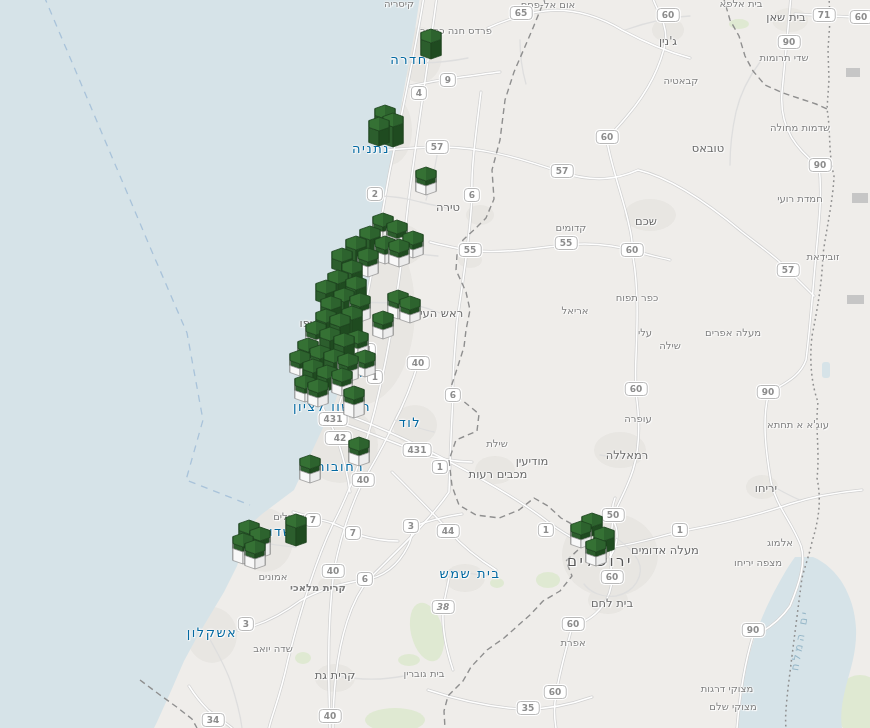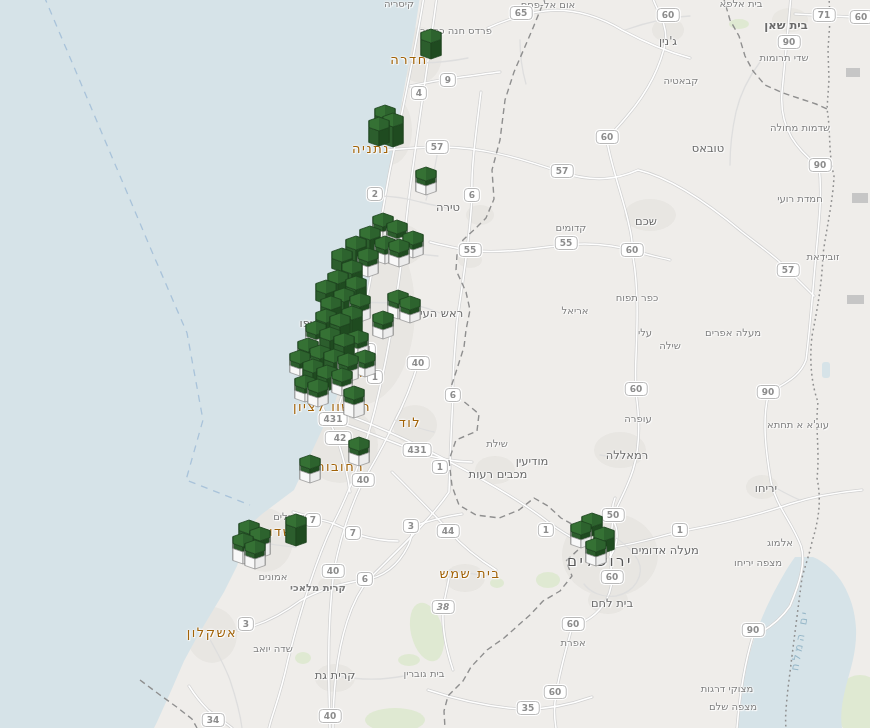--- a/index.html
+++ b/index.html
@@ -13,21 +13,21 @@
   .rw{fill:none;stroke:var(--road,#ffffff);stroke-width:1.5;stroke-linecap:round;stroke-linejoin:round;}
   .rm{fill:none;stroke:var(--roadMinor,#dedede);stroke-width:1.3;stroke-linecap:round;stroke-linejoin:round;}
   .border-dash{fill:none;stroke:var(--border,#8f8f8f);stroke-width:1.4;stroke-dasharray:6 4;stroke-linejoin:round;}
   .border-dot{fill:none;stroke:var(--border,#8f8f8f);stroke-width:1.5;stroke-dasharray:1.8 3.2;stroke-linejoin:round;}
   .maritime{fill:none;stroke:var(--maritime,#a9c3da);stroke-width:1.3;stroke-dasharray:7 6;}
   .grayrect{fill:#c6c6c6;}
   .lbl{position:absolute;white-space:nowrap;transform:translate(-50%,-50%);color:#6f6f6f;
        text-shadow:0 0 2px #fff,0 0 2px #fff,0 0 3px #fff,1px 1px 1px #fff;}
   .lbl.sm{font-size:10px;color:#7e7e7e;}
   .lbl.md{font-size:11.5px;color:#6a6a6a;}
-  .lbl.lg{font-size:13px;color:#a16207;letter-spacing:1.5px;}
+  .lbl.lg{font-size:13px;color:#0369a1;letter-spacing:1.5px;}
   .lbl.xl{font-size:15px;color:#555;letter-spacing:2.5px;}
   .lbl.water{color:#96b7c8;letter-spacing:3px;text-shadow:none;font-size:11px;}
   .shield{position:absolute;transform:translate(-50%,-50%);background:#fff;border:1px solid #b9b9b9;
           border-radius:4px;color:#8c8c8c;font-size:9px;font-weight:700;line-height:12px;
           padding:0 4px;box-shadow:0 0 0 1px #fff;}
 </style>
 </head>
 <body>
 
 <div id="map" style="--land: #efedea; --sea: #d6e3e8; --urban: #e7e5e1; --park: #dfe9d2; --road: #ffffff; --roadCasing: #d2d2d2; --roadMinor: #dedede; --border: #8f8f8f; --maritime: #a9c3da;">
@@ -155,21 +155,21 @@
       <rect class="grayrect" x="846" y="68" width="14" height="9"></rect>
       <rect class="grayrect" x="852" y="193" width="16" height="10"></rect>
       <rect class="grayrect" x="847" y="295" width="17" height="9"></rect>
     </g>
   </svg>
 
   <div id="labels-layer">
       <div class="lbl sm" style="left: 399px; top: 3px;">קיסריה</div>
       <div class="lbl sm" style="left: 548px; top: 4px;">אום אל-פחם</div>
       <div class="lbl sm" style="left: 741px; top: 3px;">בית אלפא</div>
-      <div class="lbl md" style="left: 786px; top: 25px; font-weight: bold;">בית שאן</div>
+      <div class="lbl md" style="left: 786px; top: 17px;">בית שאן</div>
       <div class="lbl sm" style="left: 456px; top: 30px;">פרדס חנה כרכור</div>
       <div class="lbl md" style="left: 668px; top: 41px;">ג'נין</div>
       <div class="lbl lg" style="left: 409px; top: 59px;">חדרה</div>
       <div class="lbl sm" style="left: 784px; top: 57px;">שדי תרומות</div>
       <div class="lbl sm" style="left: 681px; top: 80px;">קבאטיה</div>
       <div class="lbl sm" style="left: 800px; top: 127px;">שדמות מחולה</div>
       <div class="lbl md" style="left: 708px; top: 148px;">טובאס</div>
       <div class="lbl lg" style="left: 371px; top: 148px;">נתניה</div>
       <div class="lbl sm" style="left: 800px; top: 198px;">חמדת רועי</div>
       <div class="lbl md" style="left: 448px; top: 207px;">טירה</div>
@@ -203,21 +203,21 @@
       <div class="lbl sm" style="left: 273px; top: 576px;">אמונים</div>
       <div class="lbl sm" style="left: 318px; top: 587px; font-weight: bold;">קרית מלאכי</div>
       <div class="lbl lg" style="left: 470px; top: 573px;">בית שמש</div>
       <div class="lbl md" style="left: 612px; top: 603px;">בית לחם</div>
       <div class="lbl lg" style="left: 212px; top: 632px;">אשקלון</div>
       <div class="lbl sm" style="left: 573px; top: 642px;">אפרת</div>
       <div class="lbl sm" style="left: 273px; top: 648px;">שדה יואב</div>
       <div class="lbl md" style="left: 335px; top: 675px;">קרית גת</div>
       <div class="lbl sm" style="left: 424px; top: 673px;">בית גוברין</div>
       <div class="lbl sm" style="left: 727px; top: 688px;">מצוקי דרגות</div>
-      <div class="lbl sm" style="left: 733px; top: 706px;">מצפה שלם</div>
+      <div class="lbl sm" style="left: 733px; top: 706px;">מצוקי שלם</div>
       <div class="lbl md water" style="left: 800px; top: 640px; transform: translate(-50%, -50%) rotate(-80deg);">ים המלח</div>
     </div>
   <div id="shields-layer">
       <div class="shield" style="left: 521px; top: 13px;">65</div>
       <div class="shield" style="left: 668px; top: 15px;">60</div>
       <div class="shield" style="left: 824px; top: 15px;">71</div>
       <div class="shield" style="left: 861px; top: 17px;">60</div>
       <div class="shield" style="left: 789px; top: 42px;">90</div>
       <div class="shield" style="left: 448px; top: 80px;">9</div>
       <div class="shield" style="left: 419px; top: 93px;">4</div>

